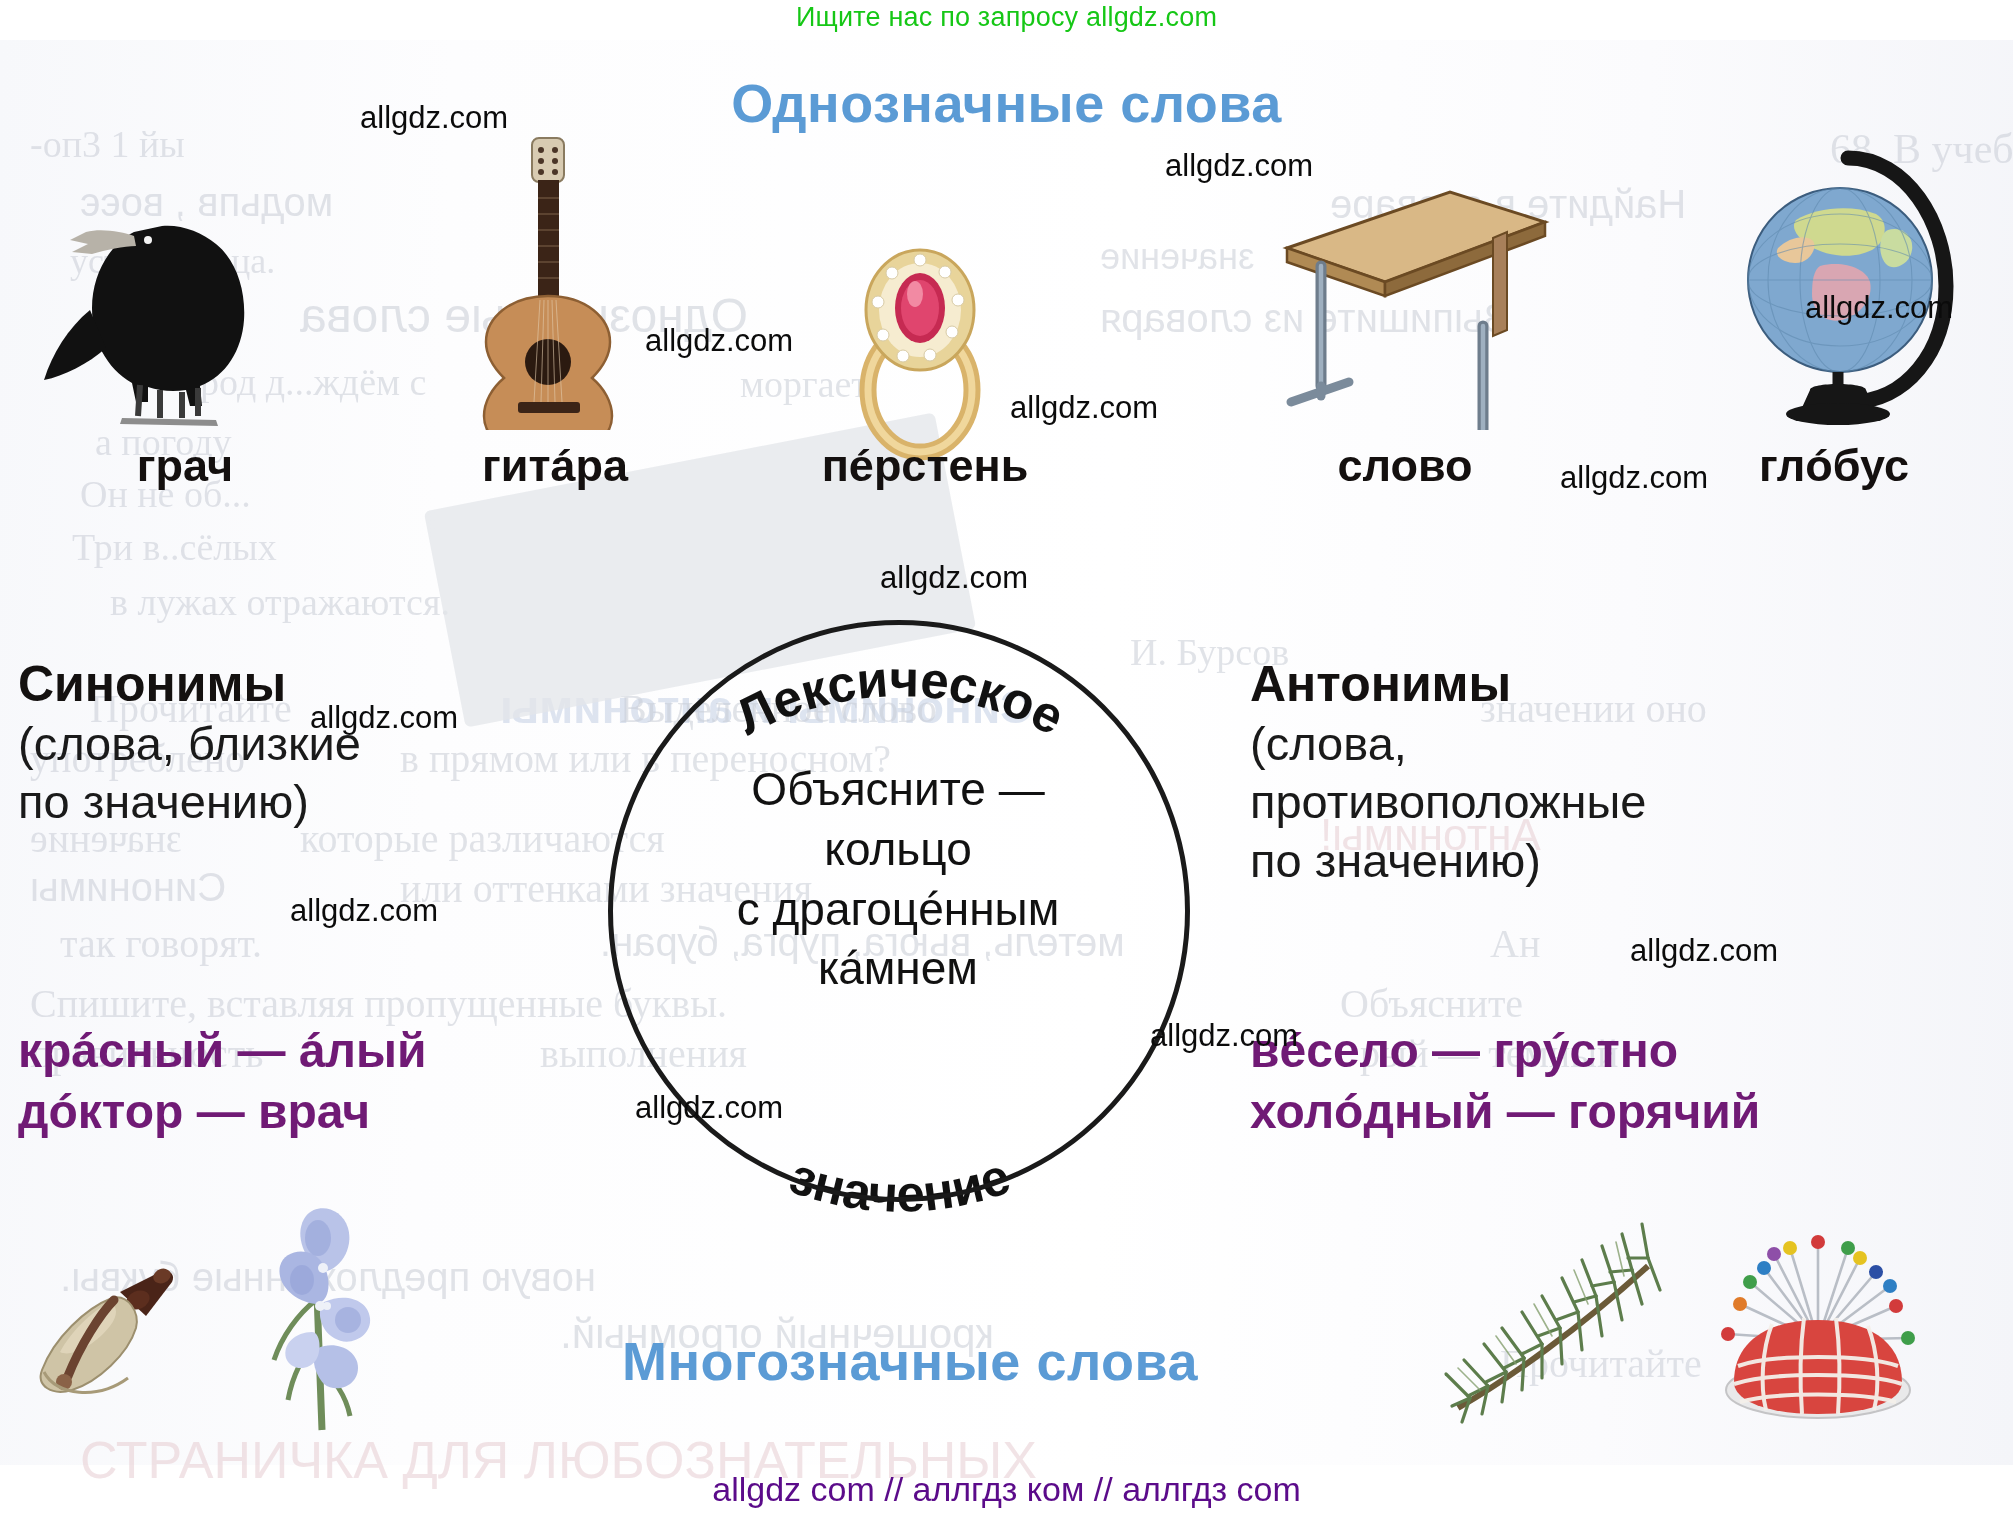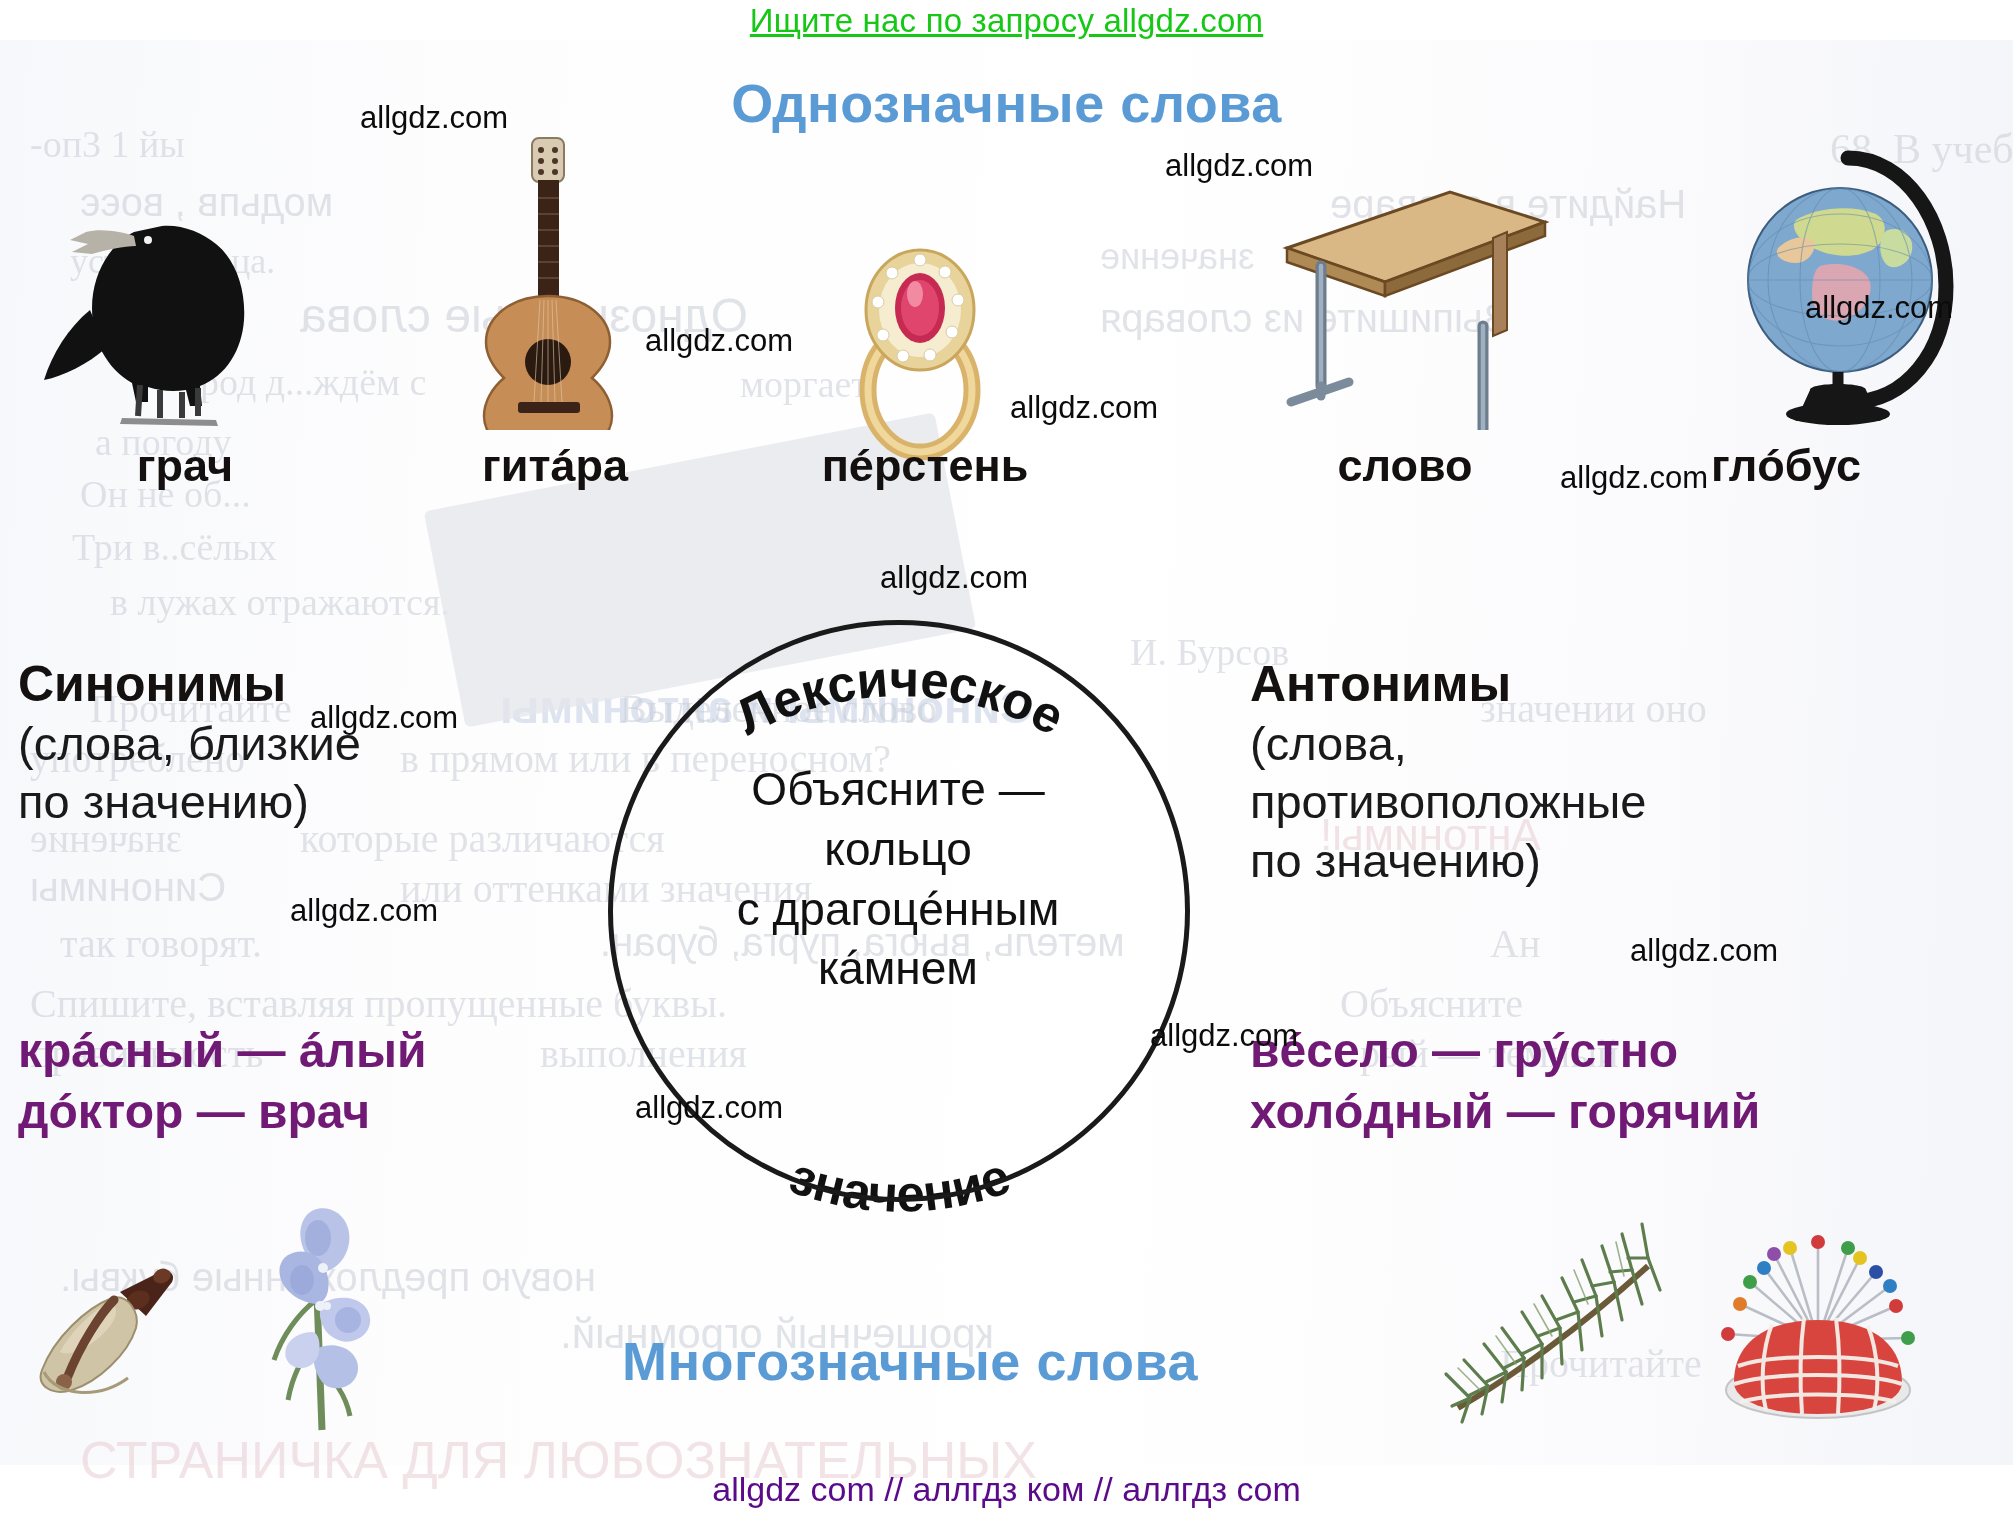--- a/index.html
+++ b/index.html
@@ -52,24 +52,23 @@
     pointer-events: none;
   }
 
   
   .promo {
     position: absolute;
     left: 0; top: 2px;
     width: 2013px;
     text-align: center;
     color: #16c716;
-    font-size: 33px;
+    font-size: 27px;
     letter-spacing: .2px;
     white-space: nowrap;
-    text-decoration: underline;
   }
 
   
   .blue-head {
     position: absolute;
     color: #5b9bd5;
     font-size: 54px;
     font-weight: bold;
     white-space: nowrap;
     letter-spacing: .5px;
@@ -331,21 +330,21 @@
         <path d="M110 260 C110 252 166 252 166 260 L176 282 L100 282 Z" fill="#161616"></path>
         <ellipse cx="138" cy="284" rx="52" ry="11" fill="#161616"></ellipse>
       </svg>
     </div>
   </div>
 
   <div class="pic-label" style="left:25px;">грач</div>
   <div class="pic-label" style="left:395px;">гитáра</div>
   <div class="pic-label" style="left:765px;">пéрстень</div>
   <div class="pic-label" style="left:1245px;">слово</div>
-  <div class="pic-label" style="left:1626px;">глóбус</div>
+  <div class="pic-label" style="left:1674px;">глóбус</div>
 
   <svg class="arc-svg" viewBox="0 0 680 760">
     <defs>
       <path id="arcTop" d="M 38 430 A 312 312 0 0 1 642 430" fill="none"></path>
       <path id="arcBottom" d="M 96 594 A 312 312 0 0 0 584 594" fill="none"></path>
     </defs>
     <text>
       <textPath href="#arcTop" startOffset="50%" text-anchor="middle">Лексическое</textPath>
     </text>
     <text>

